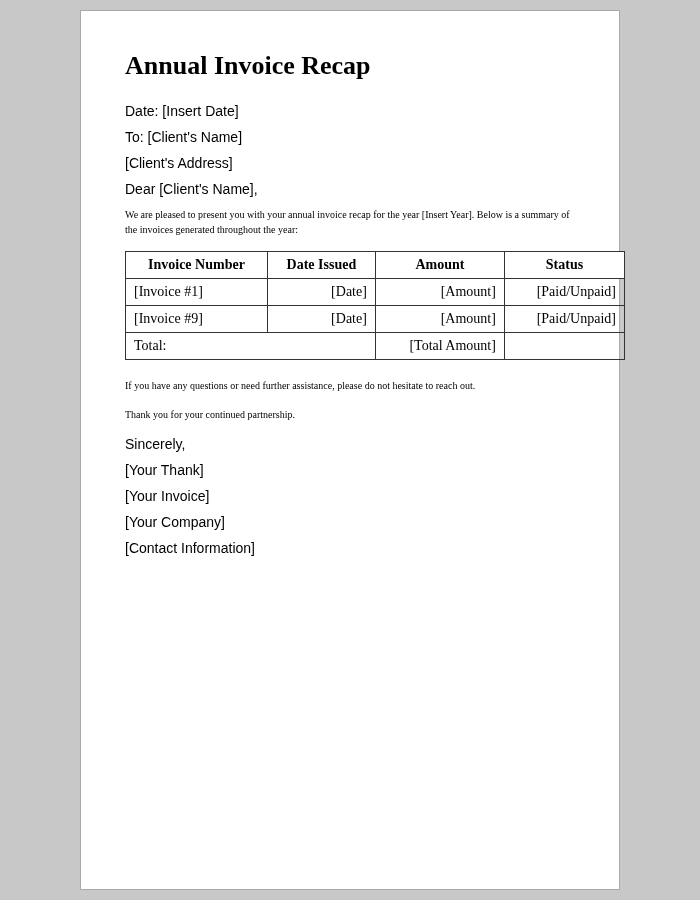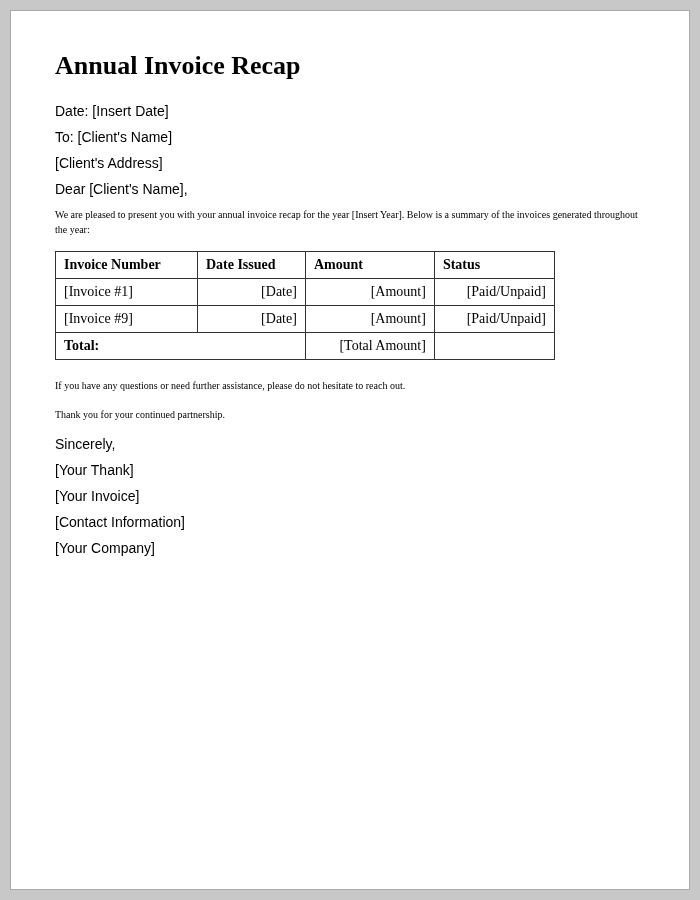--- a/index.html
+++ b/index.html
@@ -11,21 +11,21 @@
     body {
       background: #c8c8c8;
       display: flex;
       justify-content: center;
       align-items: center;
       min-height: 100vh;
       font-family: Georgia, 'Times New Roman', serif;
     }
 
     .page {
-      width: 680px;
+      width: 540px;
       min-height: 880px;
       background: #ffffff;
       border: 1px solid #aaaaaa;
       padding: 40px 44px 40px 44px;
     }
 
     .title {
       font-size: 26px;
       font-weight: bold;
       margin-bottom: 22px;
@@ -55,30 +55,30 @@
 
     .invoice-table th,
     .invoice-table td {
       border: 1px solid #333;
       padding: 5px 8px;
       text-align: left;
     }
 
     .invoice-table th {
       font-weight: bold;
-      text-align: left;
+      text-align: center;
       background: #ffffff;
     }
 
     .invoice-table td.center {
       text-align: right;
     }
 
     .invoice-table td.bold {
-      font-weight: bold;
+      font-weight: normal;
     }
 
     .signature-block .field-line {
       margin-bottom: 10px;
     }
   </style>
 </head>
 <body>
 
 <div class="page">
@@ -122,17 +122,17 @@
     </tbody>
   </table>
 
   <p class="body-text">If you have any questions or need further assistance, please do not hesitate to reach out.</p>
   <p class="body-text">Thank you for your continued partnership.</p>
 
   <div class="signature-block">
     <p class="field-line">Sincerely,</p>
     <p class="field-line">[Your Thank]</p>
     <p class="field-line">[Your Invoice]</p>
+    <p class="field-line">[Your Company]</p>
     <p class="field-line">[Contact Information]</p>
-    <p class="field-line">[Your Company]</p>
   </div>
 
 </div>
 
 </body></html>

